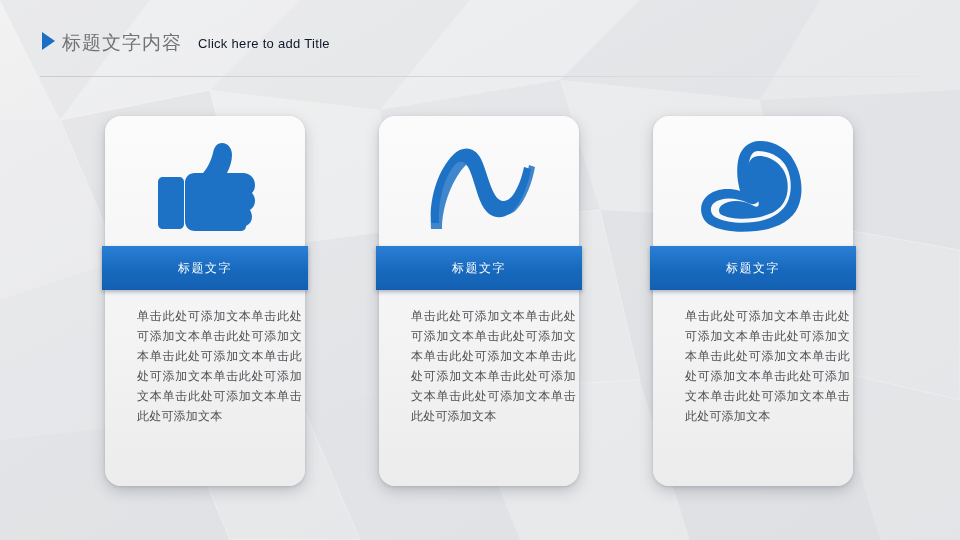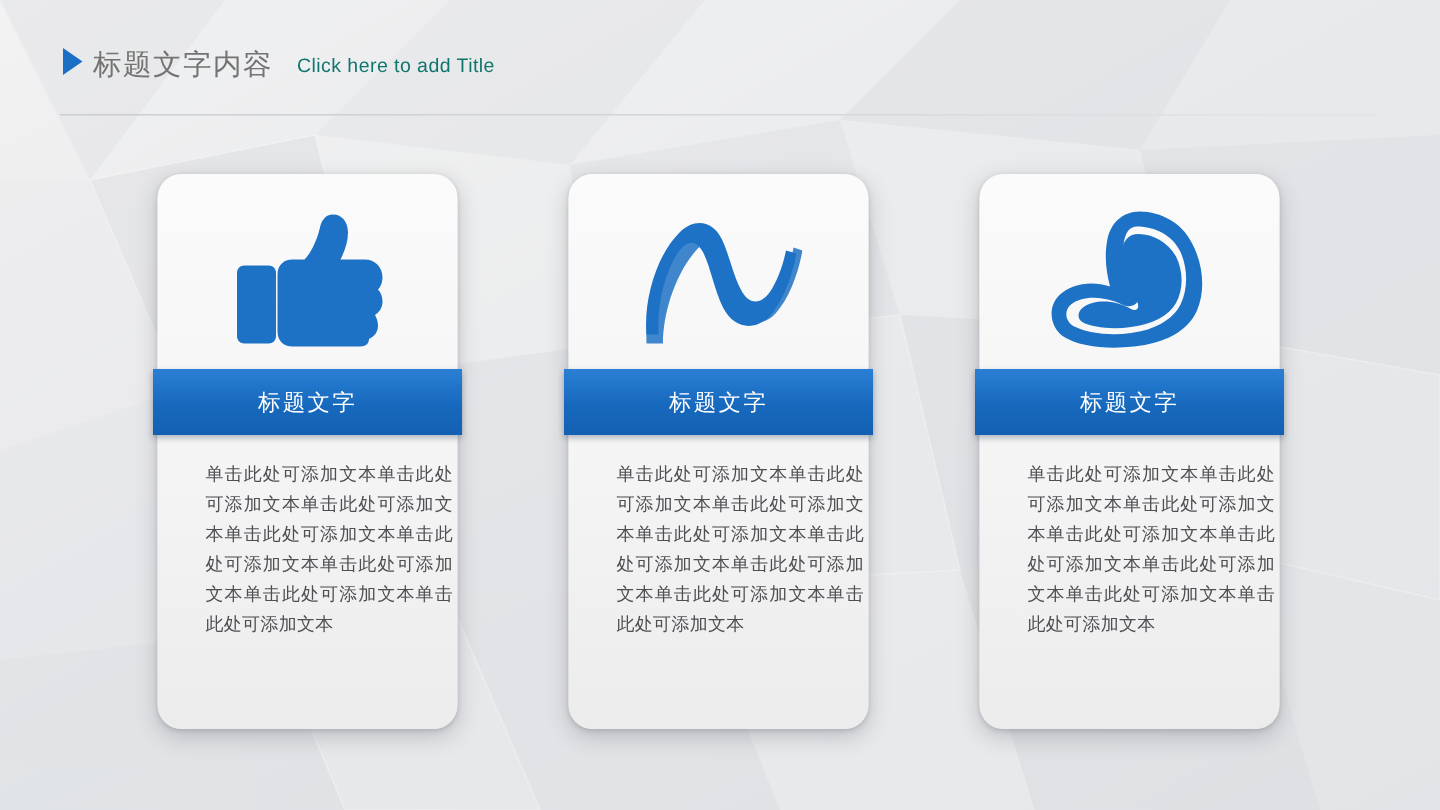--- a/index.html
+++ b/index.html
@@ -59,21 +59,21 @@
     color: #737373;
     letter-spacing: 1px;
     font-family: "DejaVu Sans", "Liberation Sans", sans-serif;
     white-space: nowrap;
   }
   .title-en {
     position: absolute;
     left: 198px;
     top: 36px;
     font-size: 13px;
-    color: #0f766e;
+    color: #0f172a;
     letter-spacing: 0.3px;
     white-space: nowrap;
   }
 
   .cards {
     position: absolute;
     left: 0;
     top: 0;
     width: 960px;
     height: 540px;
@@ -108,21 +108,21 @@
     width: 206px;
     height: 44px;
     background: linear-gradient(to bottom, #2a7fd4 0%, #1769bd 55%, #1360b2 100%);
     box-shadow: 0 2px 4px rgba(40,60,90,0.35);
     display: flex;
     align-items: center;
     justify-content: center;
   }
   .band-label {
     color: #ffffff;
-    font-size: 15px;
+    font-size: 12px;
     letter-spacing: 1.5px;
     font-family: "DejaVu Sans", "Liberation Sans", sans-serif;
   }
   .body-text {
     position: absolute;
     left: 32px;
     top: 190px;
     width: 165px;
     font-size: 12px;
     line-height: 20px;

